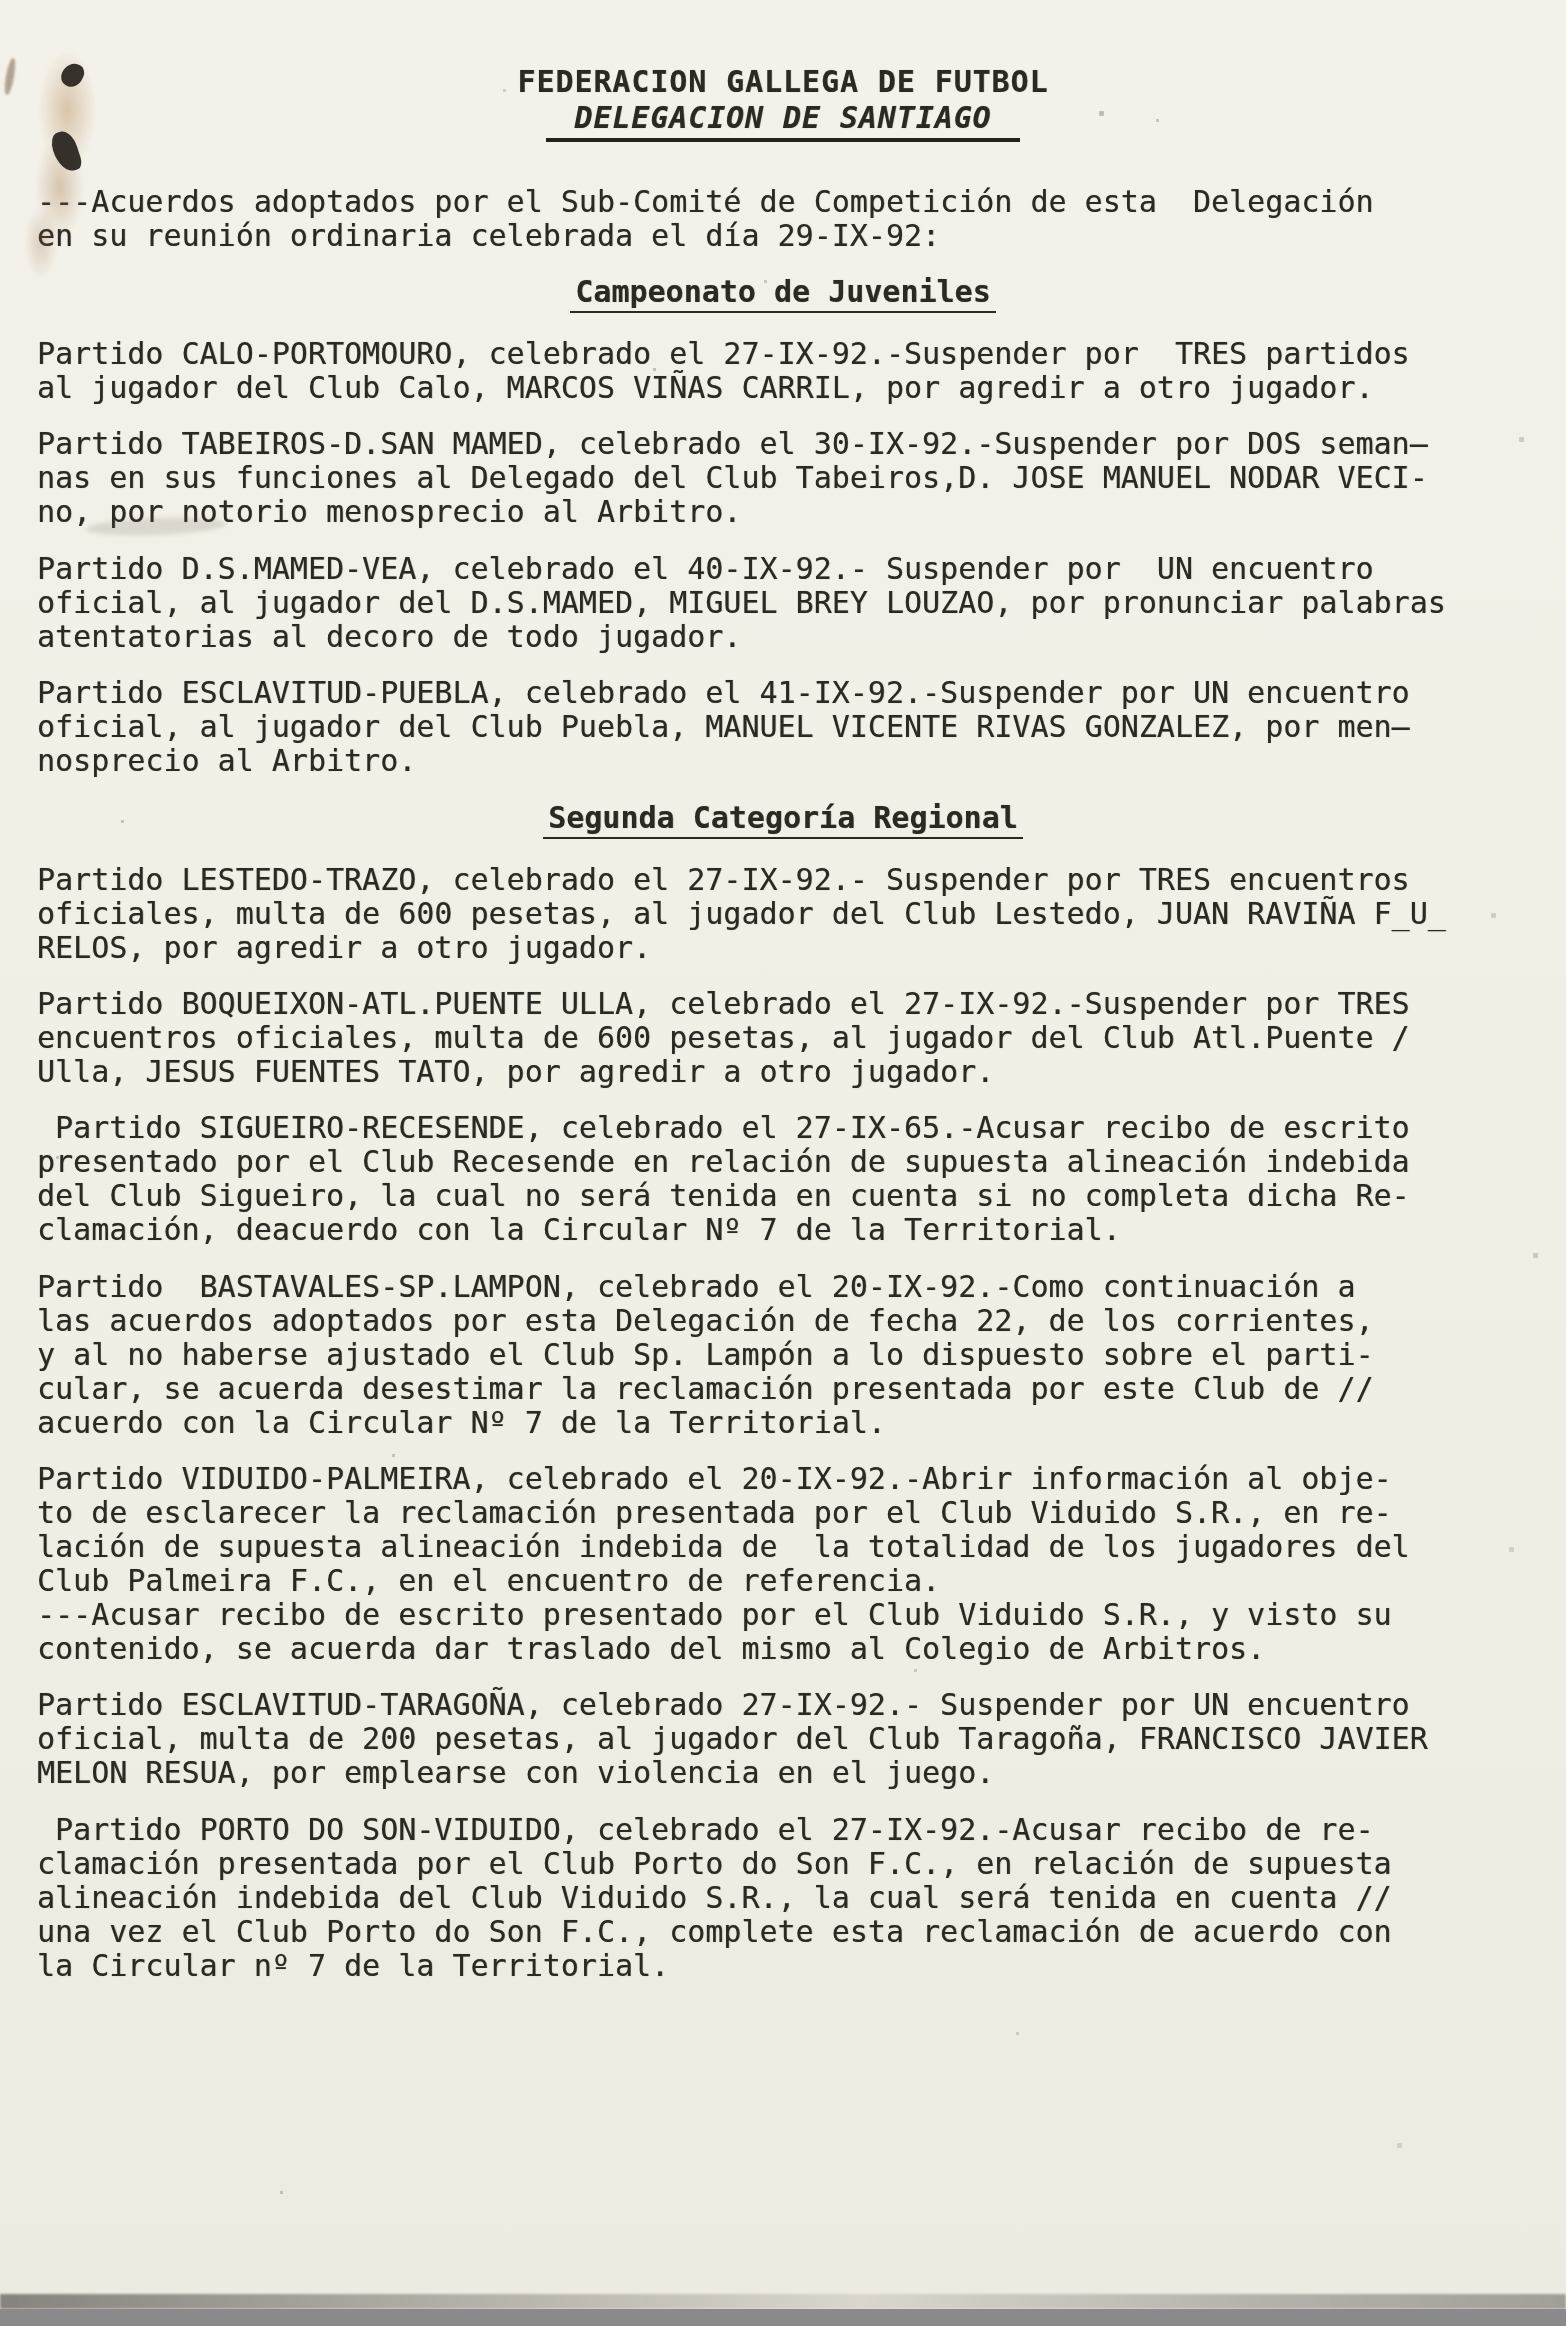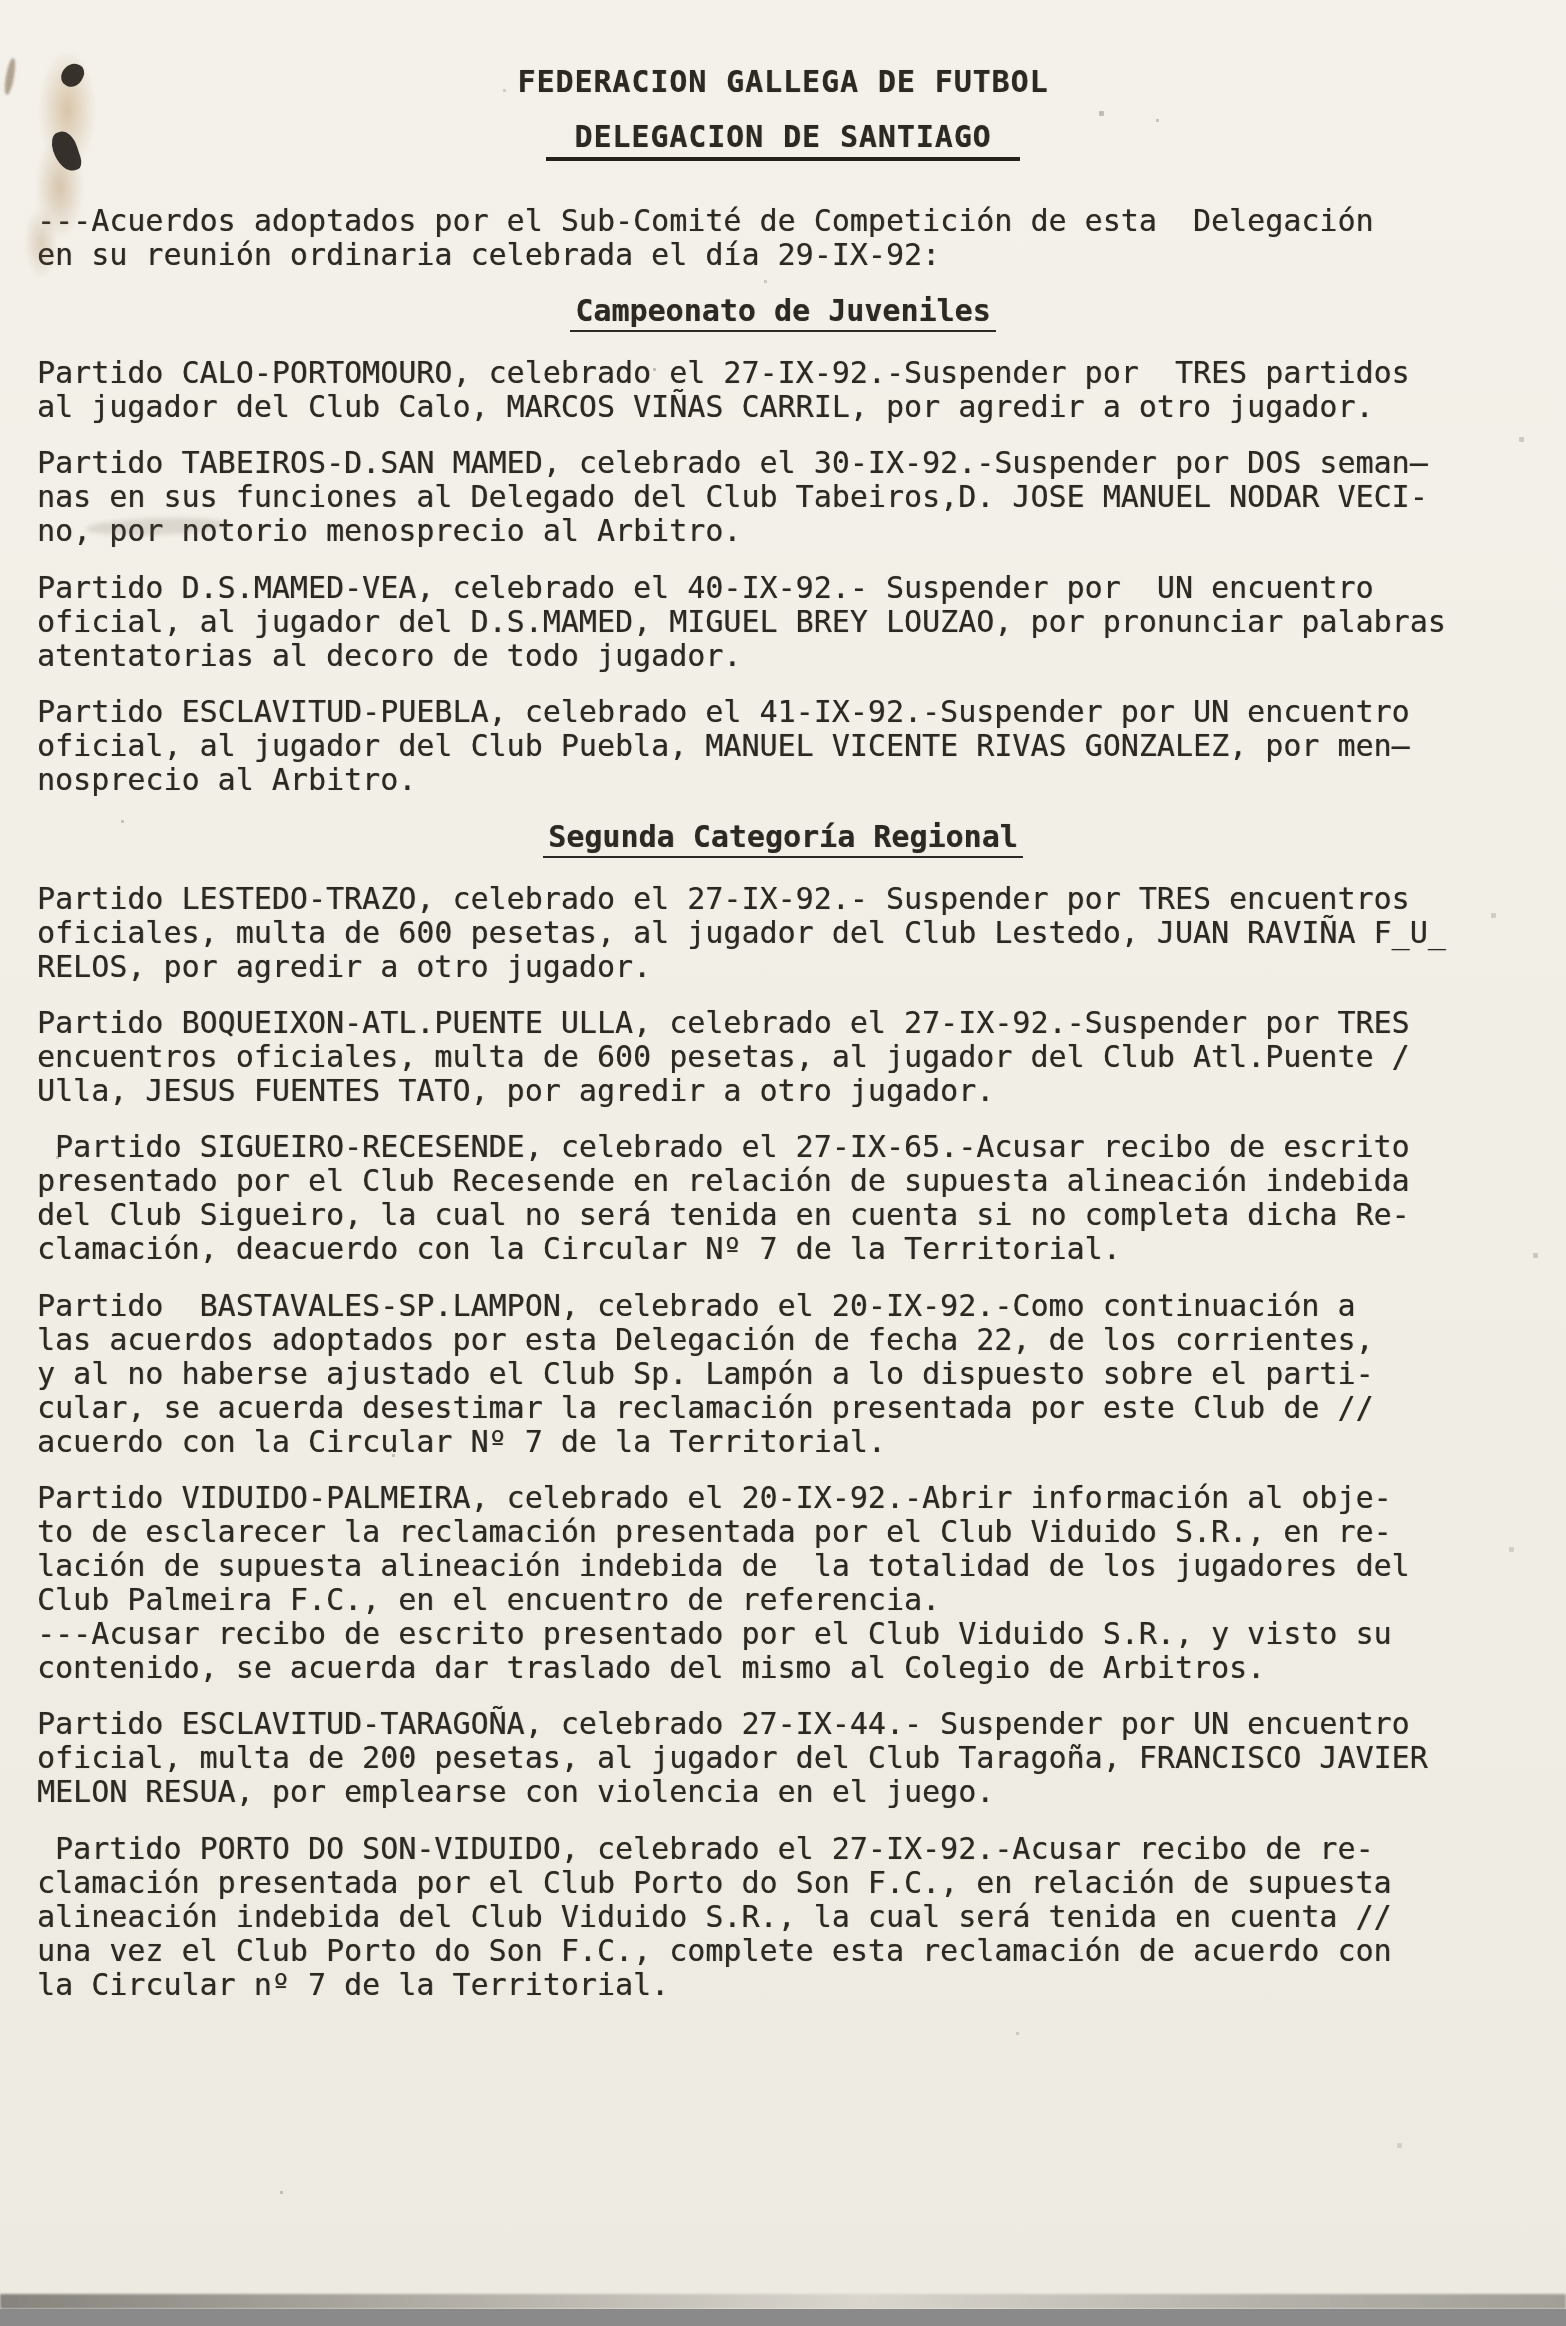--- a/index.html
+++ b/index.html
@@ -17,21 +17,21 @@
     box-sizing: border-box;
     padding: 65px 37px 0 37px;
   }
   .ink { text-shadow: 0.4px 0.4px 0.7px rgba(55,45,35,0.55); }
   .para {
     white-space: pre-wrap;
     margin: 0 0 22.4px 0;
   }
   header { text-align: center; margin-bottom: 43px; }
   .title-line { font-weight: bold; letter-spacing: 0.9px; }
-  .subtitle-wrap { margin-top: 21px; }
+  .subtitle-wrap { margin-top: 2px; font-style: italic; }
   .subtitle {
     display: inline-block;
     font-weight: bold;
     letter-spacing: 0.9px;
     padding: 0 28px 2.8px 28px;
     border-bottom: 4.7px solid #25211c;
   }
   .section-heading-wrap { text-align: center; margin: 9.3px 0 24px 0; }
   .section-heading {
     display: inline-block;
@@ -156,21 +156,21 @@
 las acuerdos adoptados por esta Delegación de fecha 22, de los corrientes,
 y al no haberse ajustado el Club Sp. Lampón a lo dispuesto sobre el parti-
 cular, se acuerda desestimar la reclamación presentada por este Club de //
 acuerdo con la Circular Nº 7 de la Territorial.</p>
     <p class="para ink">Partido VIDUIDO-PALMEIRA, celebrado el 20-IX-92.-Abrir información al obje-
 to de esclarecer la reclamación presentada por el Club Viduido S.R., en re-
 lación de supuesta alineación indebida de  la totalidad de los jugadores del
 Club Palmeira F.C., en el encuentro de referencia.
 ---Acusar recibo de escrito presentado por el Club Viduido S.R., y visto su
 contenido, se acuerda dar traslado del mismo al Colegio de Arbitros.</p>
-    <p class="para ink">Partido ESCLAVITUD-TARAGOÑA, celebrado 27-IX-44.- Suspender por UN encuentro
+    <p class="para ink">Partido ESCLAVITUD-TARAGOÑA, celebrado 27-IX-92.- Suspender por UN encuentro
 oficial, multa de 200 pesetas, al jugador del Club Taragoña, FRANCISCO JAVIER
 MELON RESUA, por emplearse con violencia en el juego.</p>
     <p class="para ink"> Partido PORTO DO SON-VIDUIDO, celebrado el 27-IX-92.-Acusar recibo de re-
 clamación presentada por el Club Porto do Son F.C., en relación de supuesta
 alineación indebida del Club Viduido S.R., la cual será tenida en cuenta //
 una vez el Club Porto do Son F.C., complete esta reclamación de acuerdo con
 la Circular nº 7 de la Territorial.</p>
   </section>
 
 </div>

